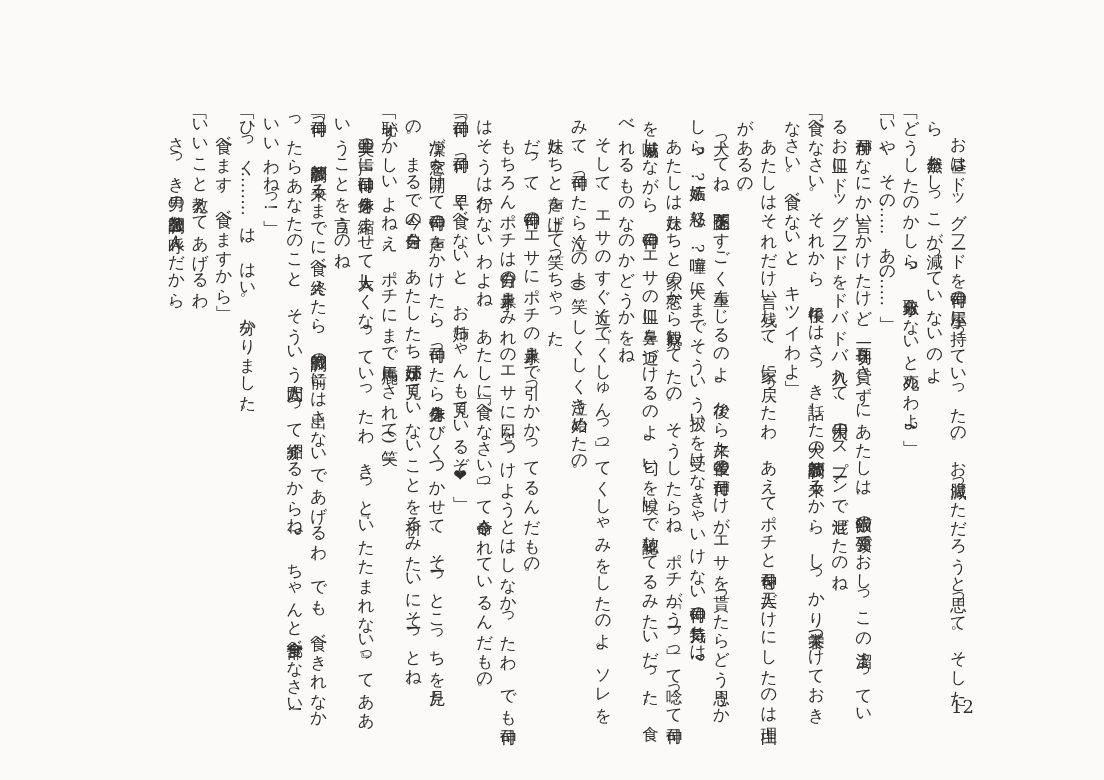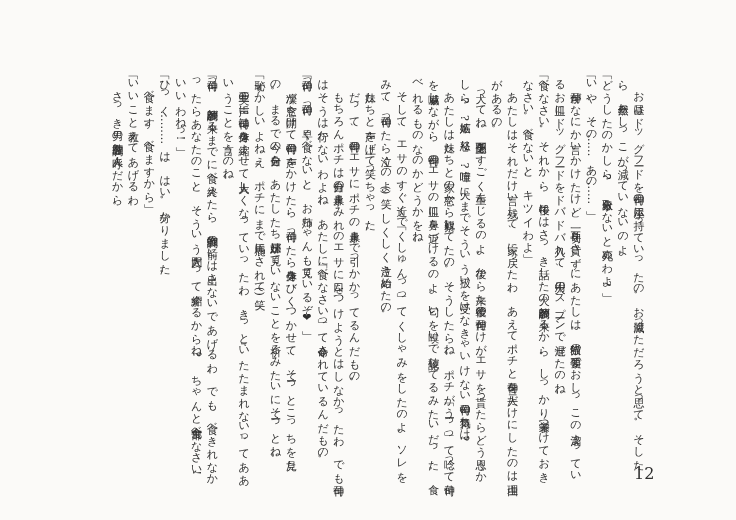--- a/index.html
+++ b/index.html
@@ -32,21 +32,21 @@
     margin: 0;
     padding: 0;
   }
   .para.indent {
     text-indent: 1.05em;
   }
   .page-number {
     position: absolute;
     top: 464px;
     left: 634px;
-    font-size: 16px;
+    font-size: 12px;
     color: #2f2f2f;
   }
 </style>
 </head>
 <body>
 
 <div class="page" style="background: rgb(251, 250, 248); color: rgb(47, 47, 47);">
   <div class="text-block">
       <p class="para indent">お昼はドッグフードを伸司の小屋に持っていったの。お腹減っただろうと思って。そしたら、全然おしっこが減っていないのよ。</p>
       <p class="para">「どうしたのかしら?　水分取らないと死ぬわよ?」</p>

